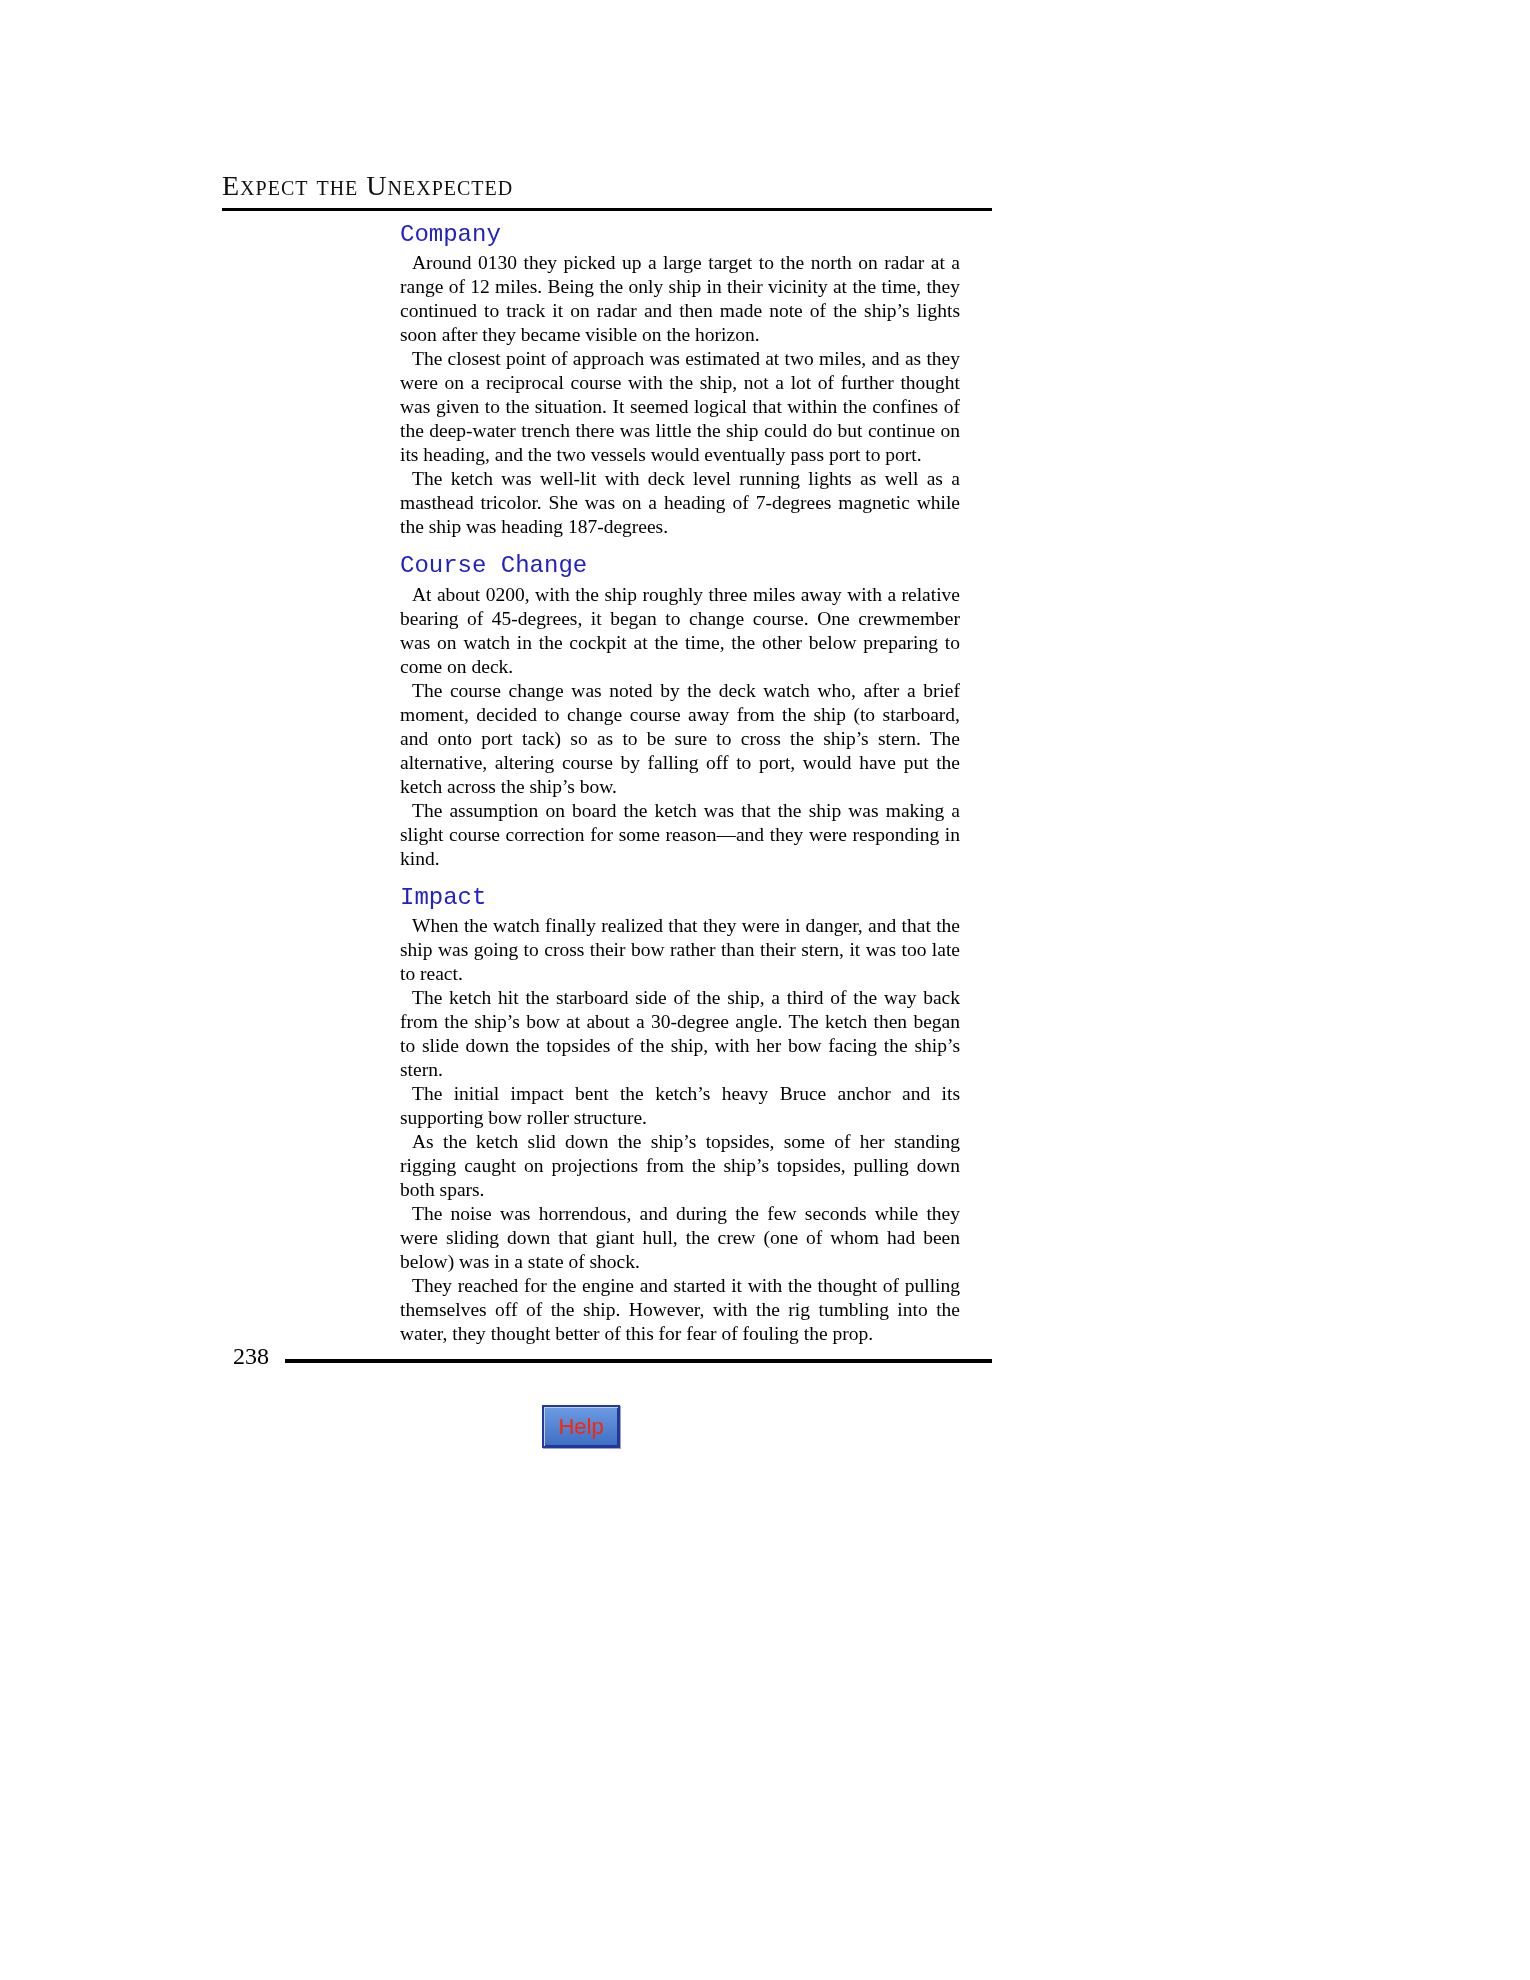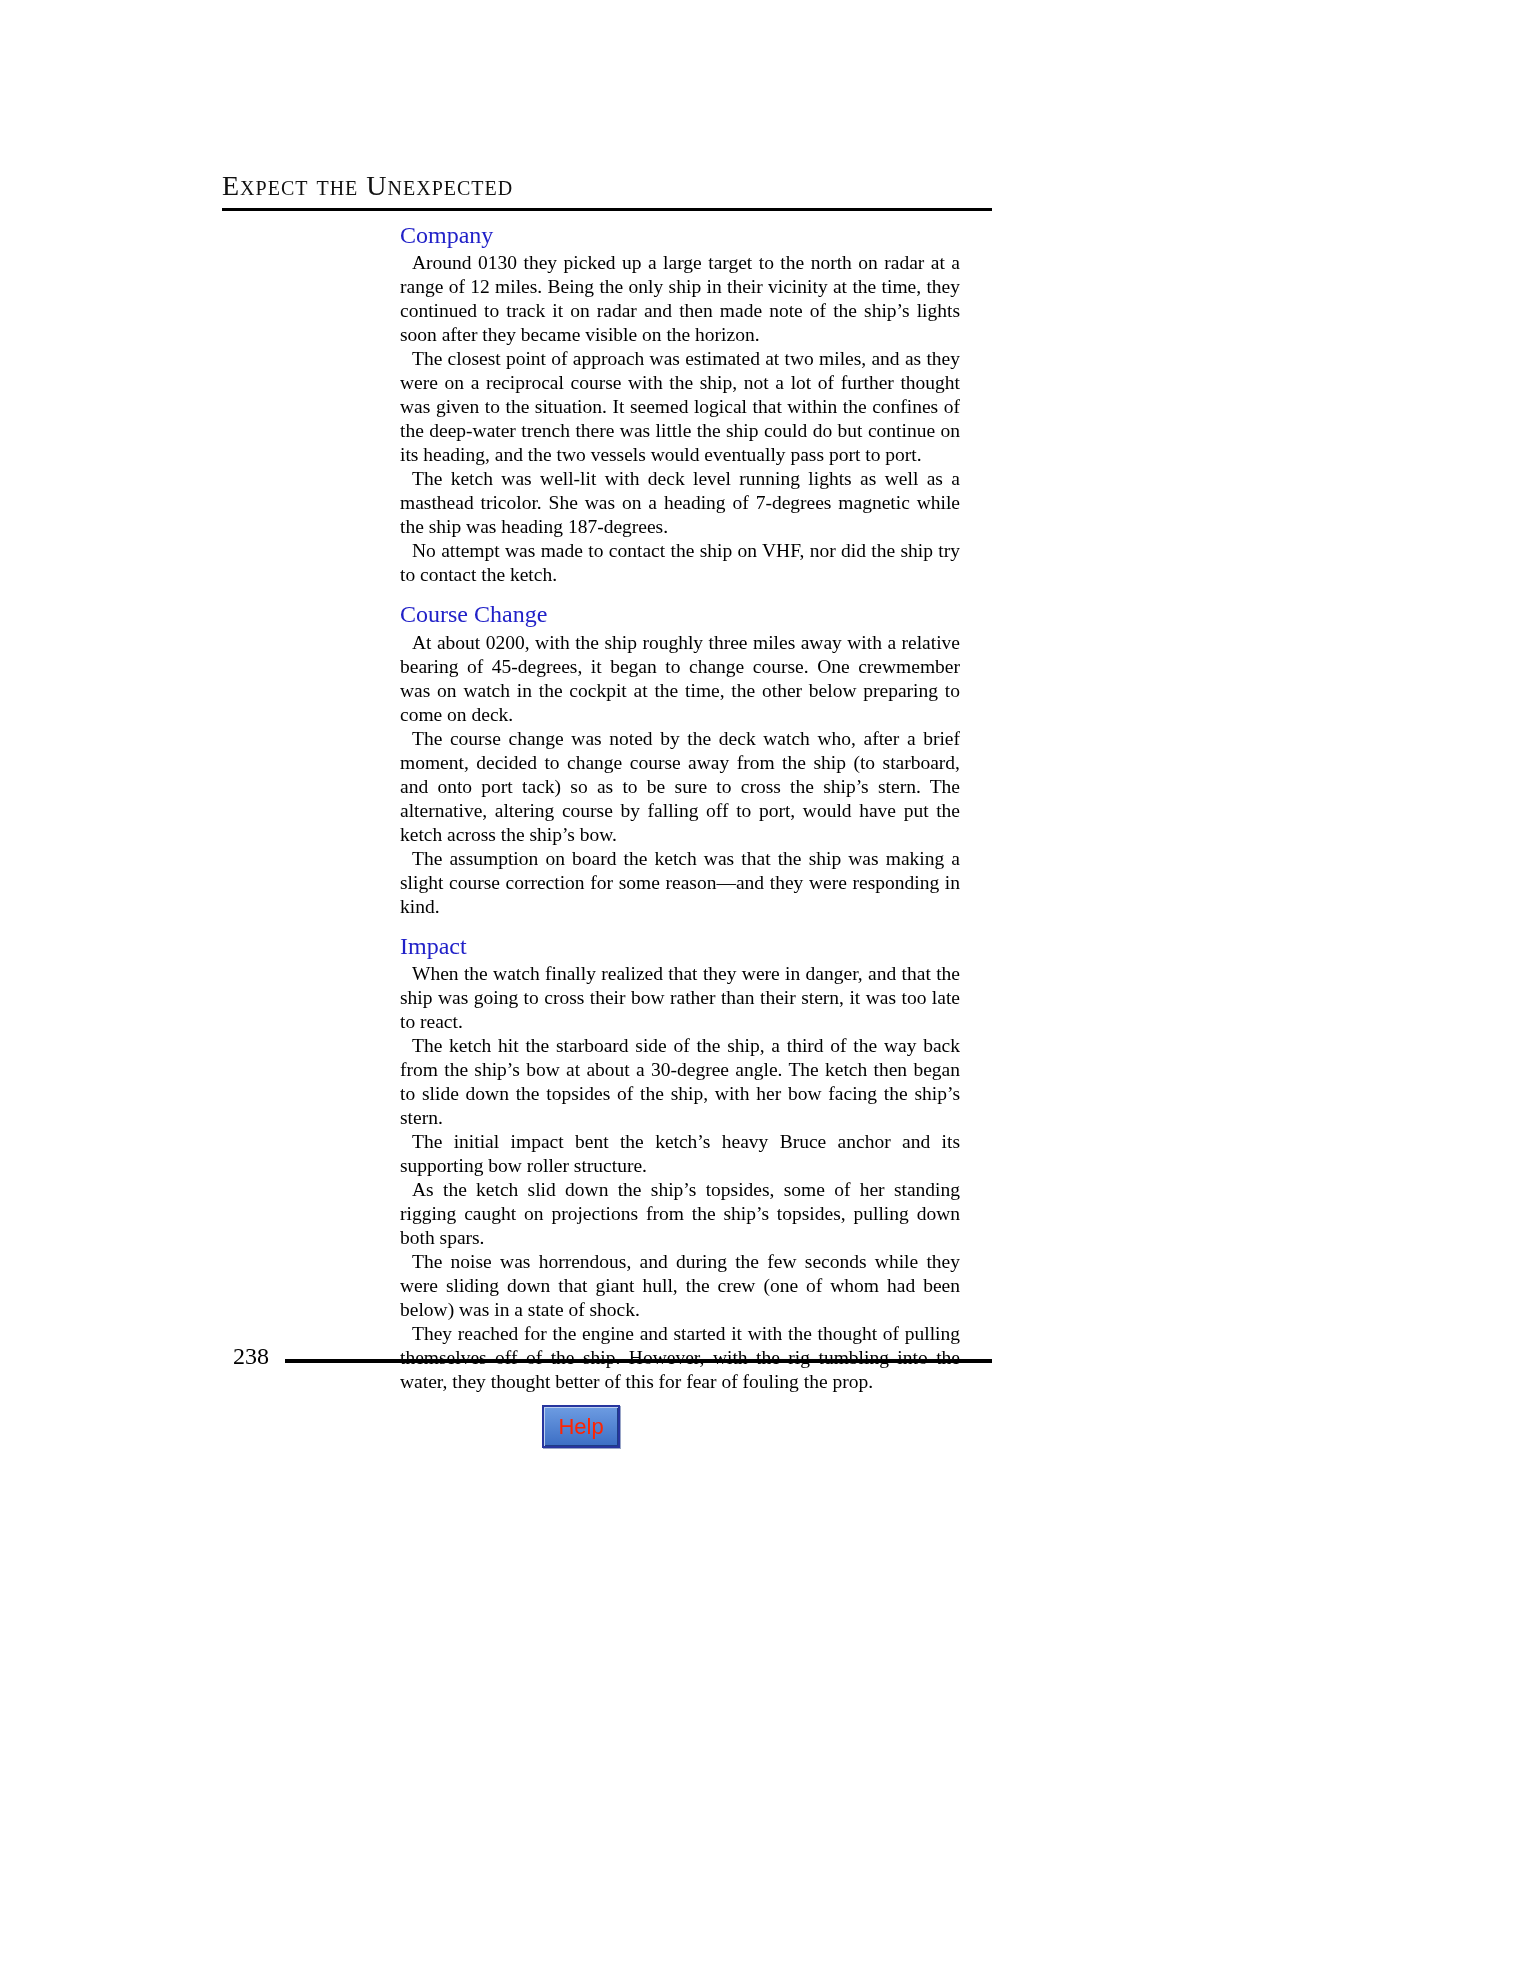--- a/index.html
+++ b/index.html
@@ -34,21 +34,21 @@
     height: 3px;
     background: #000000;
   }
   .content {
     position: absolute;
     left: 400px;
     top: 222px;
     width: 560px;
   }
   .section-heading {
-    font-family: Liberation Serif, serif;
+    font-family: Liberation Mono, monospace;
     color: #2121c8;
     font-size: 24px;
     font-weight: normal;
     margin: 14px 0 3px 0;
     line-height: 1.1;
   }
   .section-heading.first {
     margin-top: 0;
   }
   .content p {
@@ -101,21 +101,20 @@
     <span>Expect the Unexpected</span>
   </div>
   <div class="header-rule"></div>
 
   <div class="content">
 
     <h2 class="section-heading first">Company</h2>
     <p>Around 0130 they picked up a large target to the north on radar at a range of 12 miles. Being the only ship in their vicinity at the time, they continued to track it on radar and then made note of the ship’s lights soon after they became visible on the horizon.</p>
     <p>The closest point of approach was estimated at two miles, and as they were on a reciprocal course with the ship, not a lot of further thought was given to the situation. It seemed logical that within the confines of the deep-water trench there was little the ship could do but continue on its heading, and the two vessels would eventually pass port to port.</p>
     <p>The ketch was well-lit with deck level running lights as well as a masthead tricolor. She was on a heading of 7-degrees magnetic while the ship was heading 187-degrees.</p>
-    <p>No attempt was made to contact the ship on VHF, nor did the ship try to contact the ketch.</p>
 
     <h2 class="section-heading">Course Change</h2>
     <p>At about 0200, with the ship roughly three miles away with a relative bearing of 45-degrees, it began to change course. One crewmember was on watch in the cockpit at the time, the other below preparing to come on deck.</p>
     <p>The course change was noted by the deck watch who, after a brief moment, decided to change course away from the ship (to starboard, and onto port tack) so as to be sure to cross the ship’s stern. The alternative, altering course by falling off to port, would have put the ketch across the ship’s bow.</p>
     <p>The assumption on board the ketch was that the ship was making a slight course correction for some reason—and they were responding in kind.</p>
 
     <h2 class="section-heading">Impact</h2>
     <p>When the watch finally realized that they were in danger, and that the ship was going to cross their bow rather than their stern, it was too late to react.</p>
     <p>The ketch hit the starboard side of the ship, a third of the way back from the ship’s bow at about a 30-degree angle. The ketch then began to slide down the topsides of the ship, with her bow facing the ship’s stern.</p>
     <p>The initial impact bent the ketch’s heavy Bruce anchor and its supporting bow roller structure.</p>

